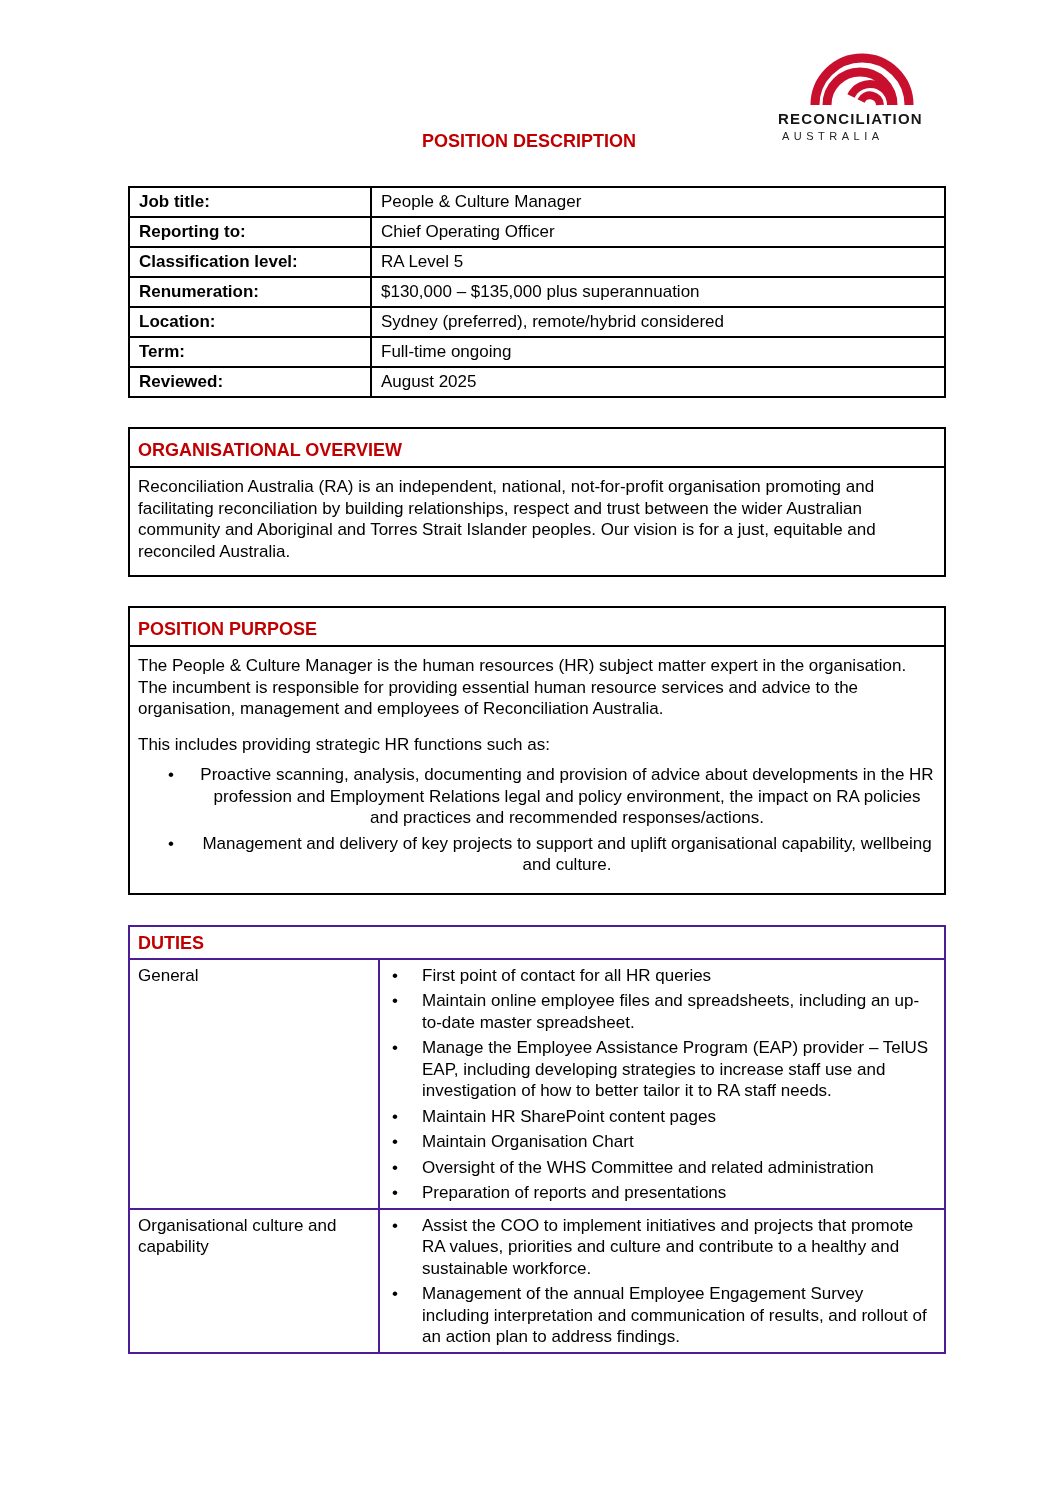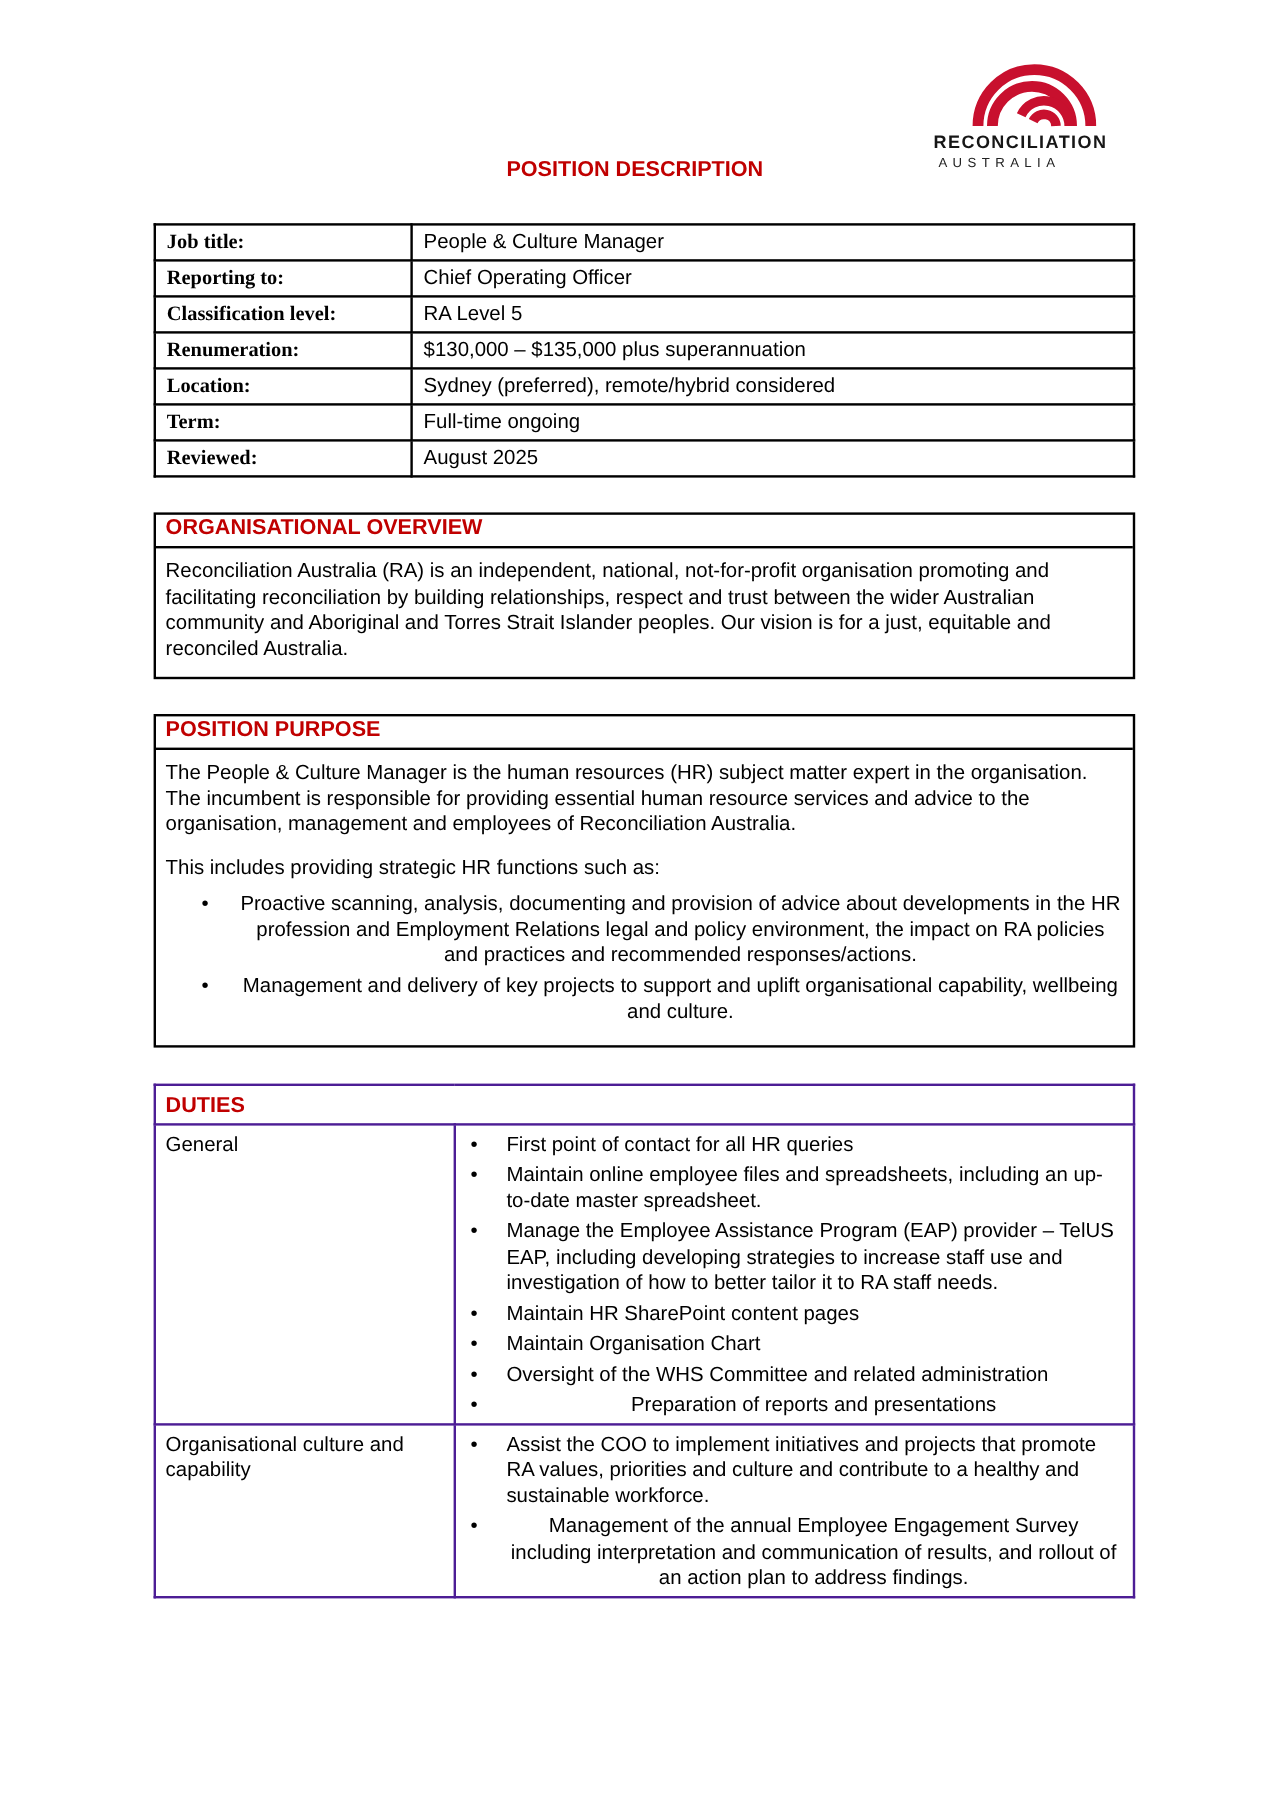--- a/index.html
+++ b/index.html
@@ -40,27 +40,27 @@
   }
   
   table { border-collapse:collapse; width:100%; }
   .info-table td {
     border:2px solid #000;
     height:30px;
     padding:3px 9px;
     font-size:17px;
     vertical-align:middle;
   }
-  .info-table td.label { width:214px; font-weight:bold;font-family:Liberation Serif, serif; }
+  .info-table td.label { width:242px; font-weight:bold; }
   
   .box { border:2px solid #000; margin-top:29px; }
   .box-heading {
     font-size:18px; font-weight:bold;
     color: var(--heading-red,#C00000);
-    padding:0 8px 5px 8px;
+    padding:11px 8px 5px 8px;
     border-bottom:2px solid #000;
   }
   .box-body {
     padding:8px 10px 13px 8px;
     font-size:17px; line-height:21.5px;
   }
   .box-body p + p { margin-top:14px; }
   ul.bullets { list-style:none; }
   .box-body ul.bullets { margin-top:9px; }
   .box-body ul.bullets li { position:relative; padding-left:62px; margin-bottom:4px;text-align:center; }
@@ -70,21 +70,21 @@
   .duties-table td { border:2px solid #4c1d95; vertical-align:top; font-size:17px; line-height:21.5px; }
   .duties-table td.heading-cell {
     font-size:18px; font-weight:bold;
     color: var(--heading-red,#C00000);
     padding:6px 8px 5px 8px;
     line-height:20px;
   }
   .duties-table td.cat { width:250px; padding:5px 8px;border-radius:16px; }
   .duties-table td.items { padding:5px 10px 4px 0; }
   .duties-table ul.bullets li { position:relative; padding-left:42px; margin-bottom:4px; }
-  .duties-table ul.bullets li:last-child { margin-bottom:0;text-align:center; }
+  .duties-table ul.bullets li:last-child { margin-bottom:0; }
   .duties-table ul.bullets li::before { content:"\2022"; position:absolute; left:12px; }
 </style>
 </head>
 <body>
 
 <div class="page">
 
   <div class="header">
     <div class="logo">
       <svg width="104" height="56" viewBox="0 0 104 56">

